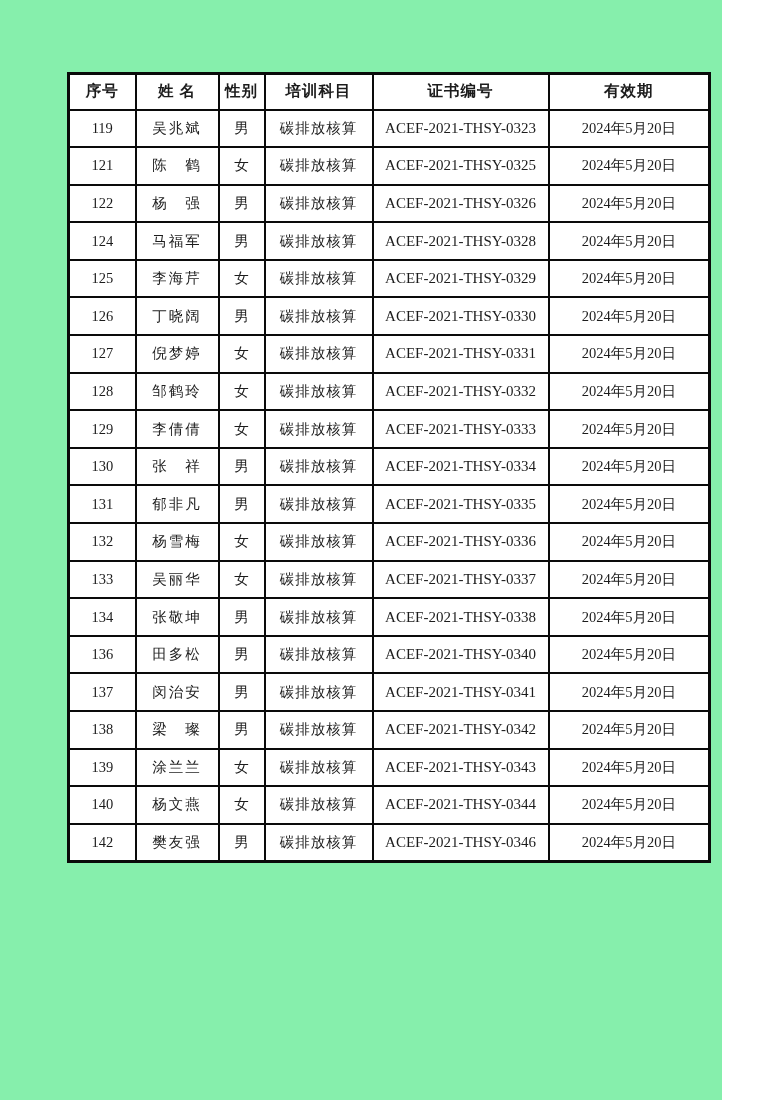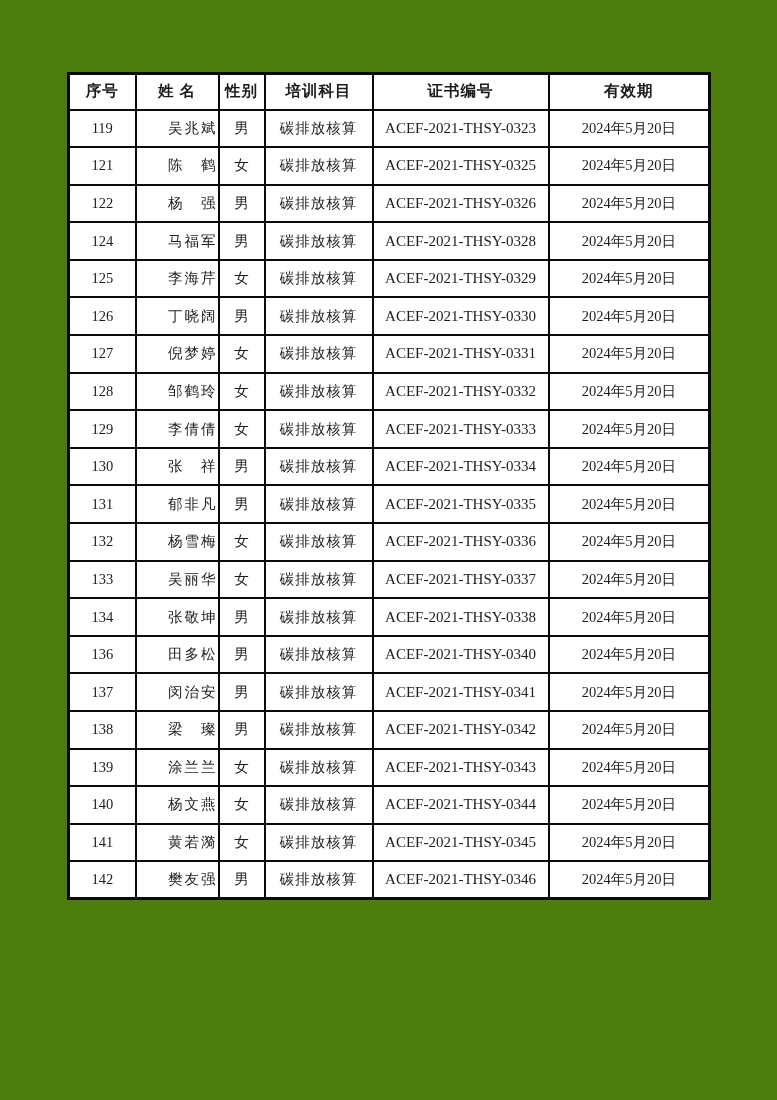--- a/index.html
+++ b/index.html
@@ -4,22 +4,22 @@
 <style>
   * { margin: 0; padding: 0; box-sizing: border-box; }
   html, body {
     width: 777px; height: 1100px;
     background: #ffffff;
     font-family: "Liberation Serif", "DejaVu Serif", serif;
     color: #1c1c1c;
   }
   .page {
     position: relative;
-    width: 777px; height: 1100px;
-    background: #4d7c0f;
+    width: 722px; height: 1100px;
+    background: #86efac;
     overflow: hidden;
   }
   table.cert-table {
     position: absolute;
     left: 67px; top: 72px;
     width: 641px;
     border-collapse: collapse;
     table-layout: fixed;
     background: #ffffff;
   }
@@ -37,21 +37,21 @@
     white-space: nowrap;
   }
   td {
     height: 37.6px;
     font-size: 14.5px;
     text-align: center;
     vertical-align: middle;
     white-space: nowrap;
   }
   .col-no      { width: 67px; margin-top: 12px;  }
-  .col-name    { width: 83px;  letter-spacing: 2px; text-align: right; }
+  .col-name    { width: 83px;  letter-spacing: 2px; }
   .col-gender  { width: 46px;  }
   .col-subject { width: 108px; letter-spacing: 1px; }
   .col-cert    { width: 176px; font-size: 15px; text-align: center; }
   .col-valid   { width: 161px; }
 </style>
 </head>
 <body>
 
 <div class="page">
   <table class="cert-table">
@@ -220,28 +220,20 @@
         </tr>
         <tr>
           <td class="col-no">140</td>
           <td class="col-name">杨文燕</td>
           <td class="col-gender">女</td>
           <td class="col-subject">碳排放核算</td>
           <td class="col-cert">ACEF-2021-THSY-0344</td>
           <td class="col-valid">2024年5月20日</td>
         </tr>
         <tr>
-          <td class="col-no">141</td>
-          <td class="col-name">黄若漪</td>
-          <td class="col-gender">女</td>
-          <td class="col-subject">碳排放核算</td>
-          <td class="col-cert">ACEF-2021-THSY-0345</td>
-          <td class="col-valid">2024年5月20日</td>
-        </tr>
-        <tr>
           <td class="col-no">142</td>
           <td class="col-name">樊友强</td>
           <td class="col-gender">男</td>
           <td class="col-subject">碳排放核算</td>
           <td class="col-cert">ACEF-2021-THSY-0346</td>
           <td class="col-valid">2024年5月20日</td>
         </tr>
       </tbody>
   </table>
 </div>

